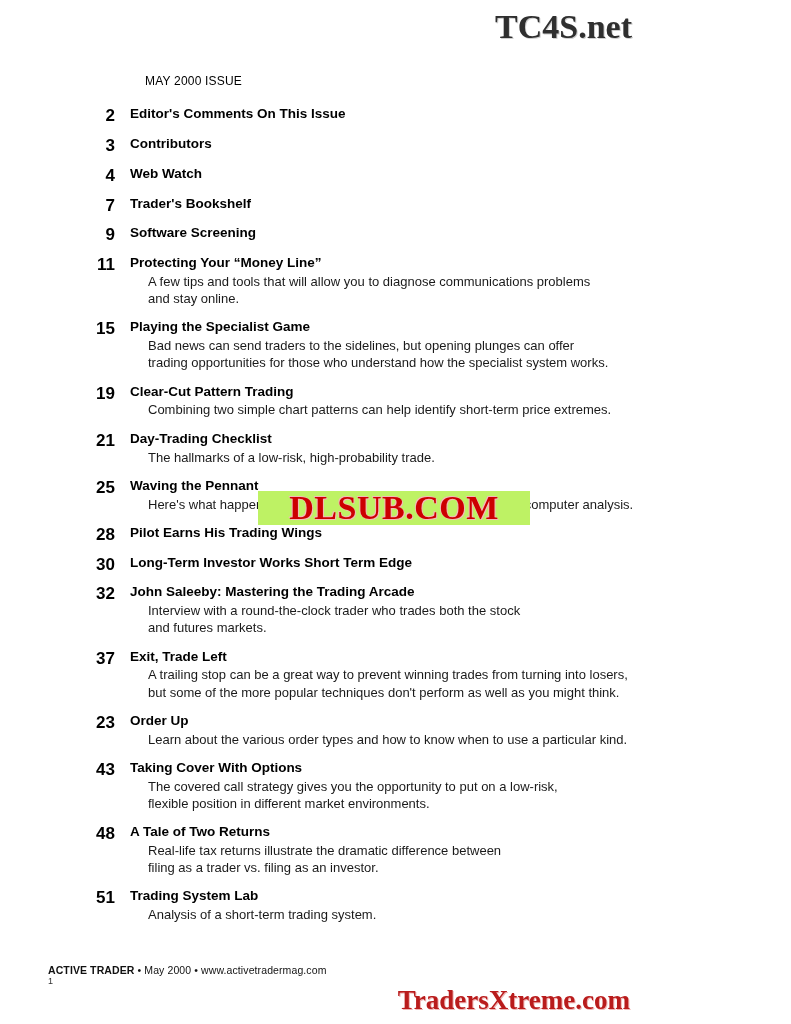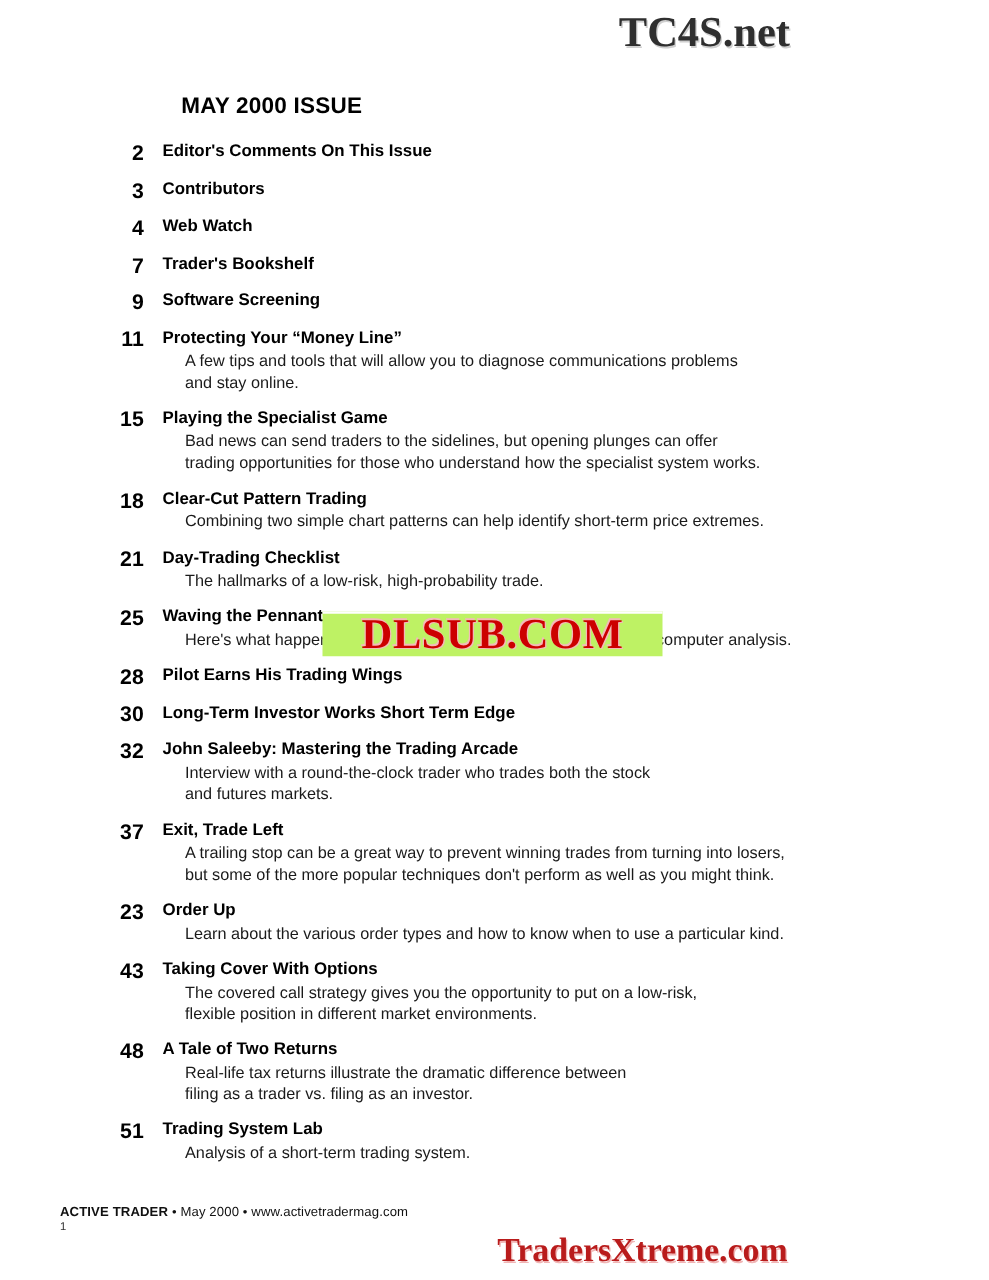--- a/index.html
+++ b/index.html
@@ -69,22 +69,22 @@
   }
 
   .content {
     position: absolute;
     left: 48px;
     top: 74px;
     width: 690px;
   }
 
   .issue-title {
-    font-size: 18px;
-    font-weight: bold;
+    font-size: 12px;
+    font-weight: normal;
     color: #000000;
     margin-left: 97px;
     margin-bottom: 18px;
     letter-spacing: 0.2px;
   }
 
   .toc {
     display: block;
   }
   .toc-entry {
@@ -202,21 +202,21 @@
         </div>
         <div class="toc-entry">
           <div class="pg">15</div>
           <div class="entry-body">
             <div class="entry-title">Playing the Specialist Game</div>
             <div class="entry-desc">Bad news can send traders to the sidelines, but opening plunges can offer
 trading opportunities for those who understand how the specialist system works.</div>
           </div>
         </div>
         <div class="toc-entry">
-          <div class="pg">18</div>
+          <div class="pg">19</div>
           <div class="entry-body">
             <div class="entry-title">Clear-Cut Pattern Trading</div>
             <div class="entry-desc">Combining two simple chart patterns can help identify short-term price extremes.</div>
           </div>
         </div>
         <div class="toc-entry">
           <div class="pg">21</div>
           <div class="entry-body">
             <div class="entry-title">Day-Trading Checklist</div>
             <div class="entry-desc">The hallmarks of a low-risk, high-probability trade.</div>

